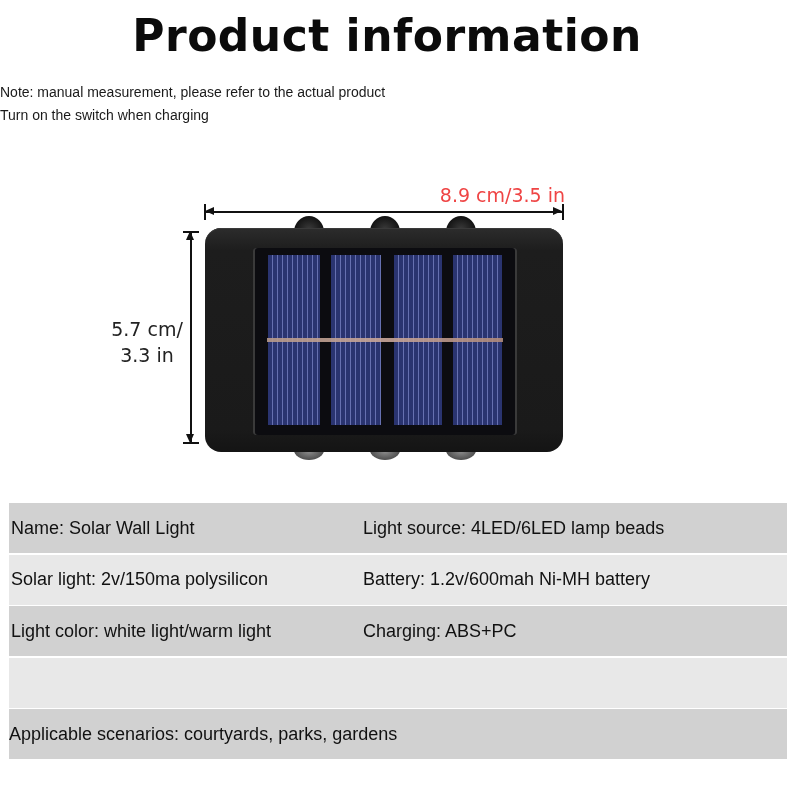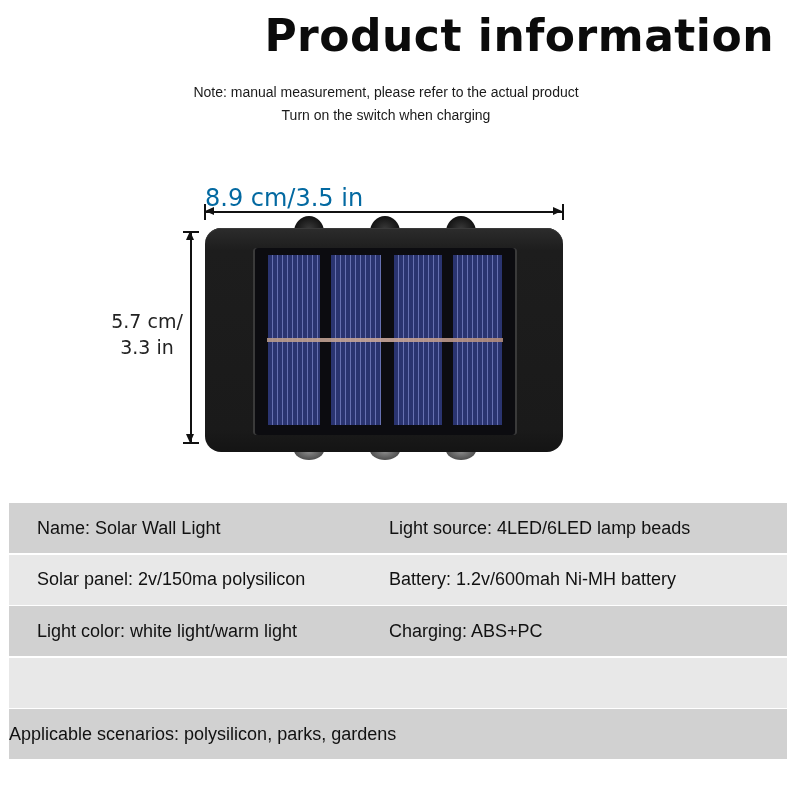--- a/index.html
+++ b/index.html
@@ -1,46 +1,46 @@
 <!DOCTYPE html>
 <html><head>
 <meta charset="utf-8">
 <style>
   html, body { margin:0; padding:0; }
   body { width:800px; height:800px; background:#ffffff; position:relative; overflow:hidden; font-family:"Liberation Sans", sans-serif; color:#111; }
-  .title { position:absolute; left:0; top:10px; width:774px; text-align:right; font-family:"DejaVu Sans", sans-serif; font-weight:bold; font-size:44px; letter-spacing:0.5px; color:#0b0b0b; }
-  .note { position:absolute; left:0; width:772px; text-align:center; font-size:14px; color:#1a1a1a; }
+  .title { position:absolute; left:0; top:10px; width:774px; text-align:center; font-family:"DejaVu Sans", sans-serif; font-weight:bold; font-size:44px; letter-spacing:0.5px; color:#0b0b0b; }
+  .note { position:absolute; left:0; width:772px; font-size:14px; color:#1a1a1a; }
   .note1 { top:84px; }
   .note2 { top:107px; }
 
-  .dim-w-label { position:absolute; left:205px; width:360px; top:184px; text-align:left; font-family:"DejaVu Sans", sans-serif; font-size:24px; color:#0369a1; }
+  .dim-w-label { position:absolute; left:205px; width:360px; top:184px; text-align:right; font-family:"DejaVu Sans", sans-serif; font-size:19px; color:#ef4444; }
   .hline { position:absolute; left:205px; width:358px; top:211px; height:1.5px; background:#111; }
   .tick-v { position:absolute; width:1.5px; height:16px; top:204px; background:#111; }
   .arrow-l { position:absolute; left:205px; top:207px; width:0; height:0; border-top:4px solid transparent; border-bottom:4px solid transparent; border-right:9px solid #111; }
   .arrow-r { position:absolute; left:553px; top:207px; width:0; height:0; border-top:4px solid transparent; border-bottom:4px solid transparent; border-left:9px solid #111; }
 
   .vline { position:absolute; left:190px; top:231px; width:1.5px; height:211px; background:#111; }
   .tick-h { position:absolute; left:183px; width:16px; height:1.5px; background:#111; }
   .arrow-u { position:absolute; left:186px; top:231px; width:0; height:0; border-left:4px solid transparent; border-right:4px solid transparent; border-bottom:9px solid #111; }
   .arrow-d { position:absolute; left:186px; top:434px; width:0; height:0; border-left:4px solid transparent; border-right:4px solid transparent; border-top:9px solid #111; }
-  .dim-h-label { position:absolute; left:102px; top:308px; width:90px; text-align:center; font-family:"DejaVu Sans", sans-serif; font-size:19px; line-height:26px; color:#222; }
+  .dim-h-label { position:absolute; left:102px; top:316px; width:90px; text-align:center; font-family:"DejaVu Sans", sans-serif; font-size:19px; line-height:26px; color:#222; }
 
   .led { position:absolute; width:30px; height:16px; border-radius:50% 50% 0 0 / 100% 100% 0 0; background:radial-gradient(ellipse at 50% 80%, #3a3a3a, #111 70%); }
   .led.bottom { border-radius:0 0 50% 50% / 0 0 100% 100%; background:radial-gradient(ellipse at 50% 20%, #8a8a8a, #4a4a4a 75%); height:10px; }
   .body { position:absolute; left:205px; top:228px; width:358px; height:224px; border-radius:16px; background:linear-gradient(180deg,#2c2c2c 0%, #1d1d1d 10%, #1a1a1a 90%, #141414 100%); box-shadow: inset 0 1px 0 #3a3a3a; }
   .panel { position:absolute; left:48px; top:20px; width:264px; height:187px; background:#0c0c10; border-radius:3px; box-shadow: inset 2px 0 0 #3a3a3a, inset -2px 0 0 #3a3a3a; }
   .cell { position:absolute; top:7px; height:170px; background:repeating-linear-gradient(90deg, #2a3470 0px, #2a3470 4px, #6670b0 4px, #6670b0 5px); }
   .bus { position:absolute; left:14px; width:236px; top:90px; height:4px; background:linear-gradient(90deg,#b89a8a,#c9a79a,#b08a7a); opacity:0.9; }
 
   .spec-table { position:absolute; left:9px; top:503px; width:778px; }
   .spec-row { height:50px; display:flex; align-items:center; margin-bottom:1.5px; }
   .spec-row.dark { background:#d1d1d1; }
   .spec-row.light { background:#e8e8e8; }
   .spec-cell { font-size:18px; color:#111; white-space:nowrap; }
-  .spec-cell.left { width:352px; padding-left:28px; }
+  .spec-cell.left { width:352px; padding-left:2px; }
   .spec-cell.right { flex:1; }
 </style>
 </head>
 <body>
 
 <div class="title">Product information</div>
 <div class="note note1">Note: manual measurement, please refer to the actual product</div>
 <div class="note note2">Turn on the switch when charging</div>
 
 <div class="dim-w-label">8.9 cm/3.5 in</div>
@@ -76,25 +76,25 @@
     <div class="bus"></div>
   </div>
 </div>
 
 <div class="spec-table">
   <div class="spec-row dark">
     <div class="spec-cell left">Name: Solar Wall Light</div>
     <div class="spec-cell right">Light source: 4LED/6LED lamp beads</div>
   </div>
   <div class="spec-row light">
-    <div class="spec-cell left">Solar panel: 2v/150ma polysilicon</div>
+    <div class="spec-cell left">Solar light: 2v/150ma polysilicon</div>
     <div class="spec-cell right">Battery: 1.2v/600mah Ni-MH battery</div>
   </div>
   <div class="spec-row dark">
     <div class="spec-cell left">Light color: white light/warm light</div>
     <div class="spec-cell right">Charging: ABS+PC</div>
   </div>
   <div class="spec-row light">
   </div>
   <div class="spec-row dark">
-    <div class="spec-cell right">Applicable scenarios: polysilicon, parks, gardens</div>
+    <div class="spec-cell right">Applicable scenarios: courtyards, parks, gardens</div>
   </div>
 </div>
 
 </body></html>

